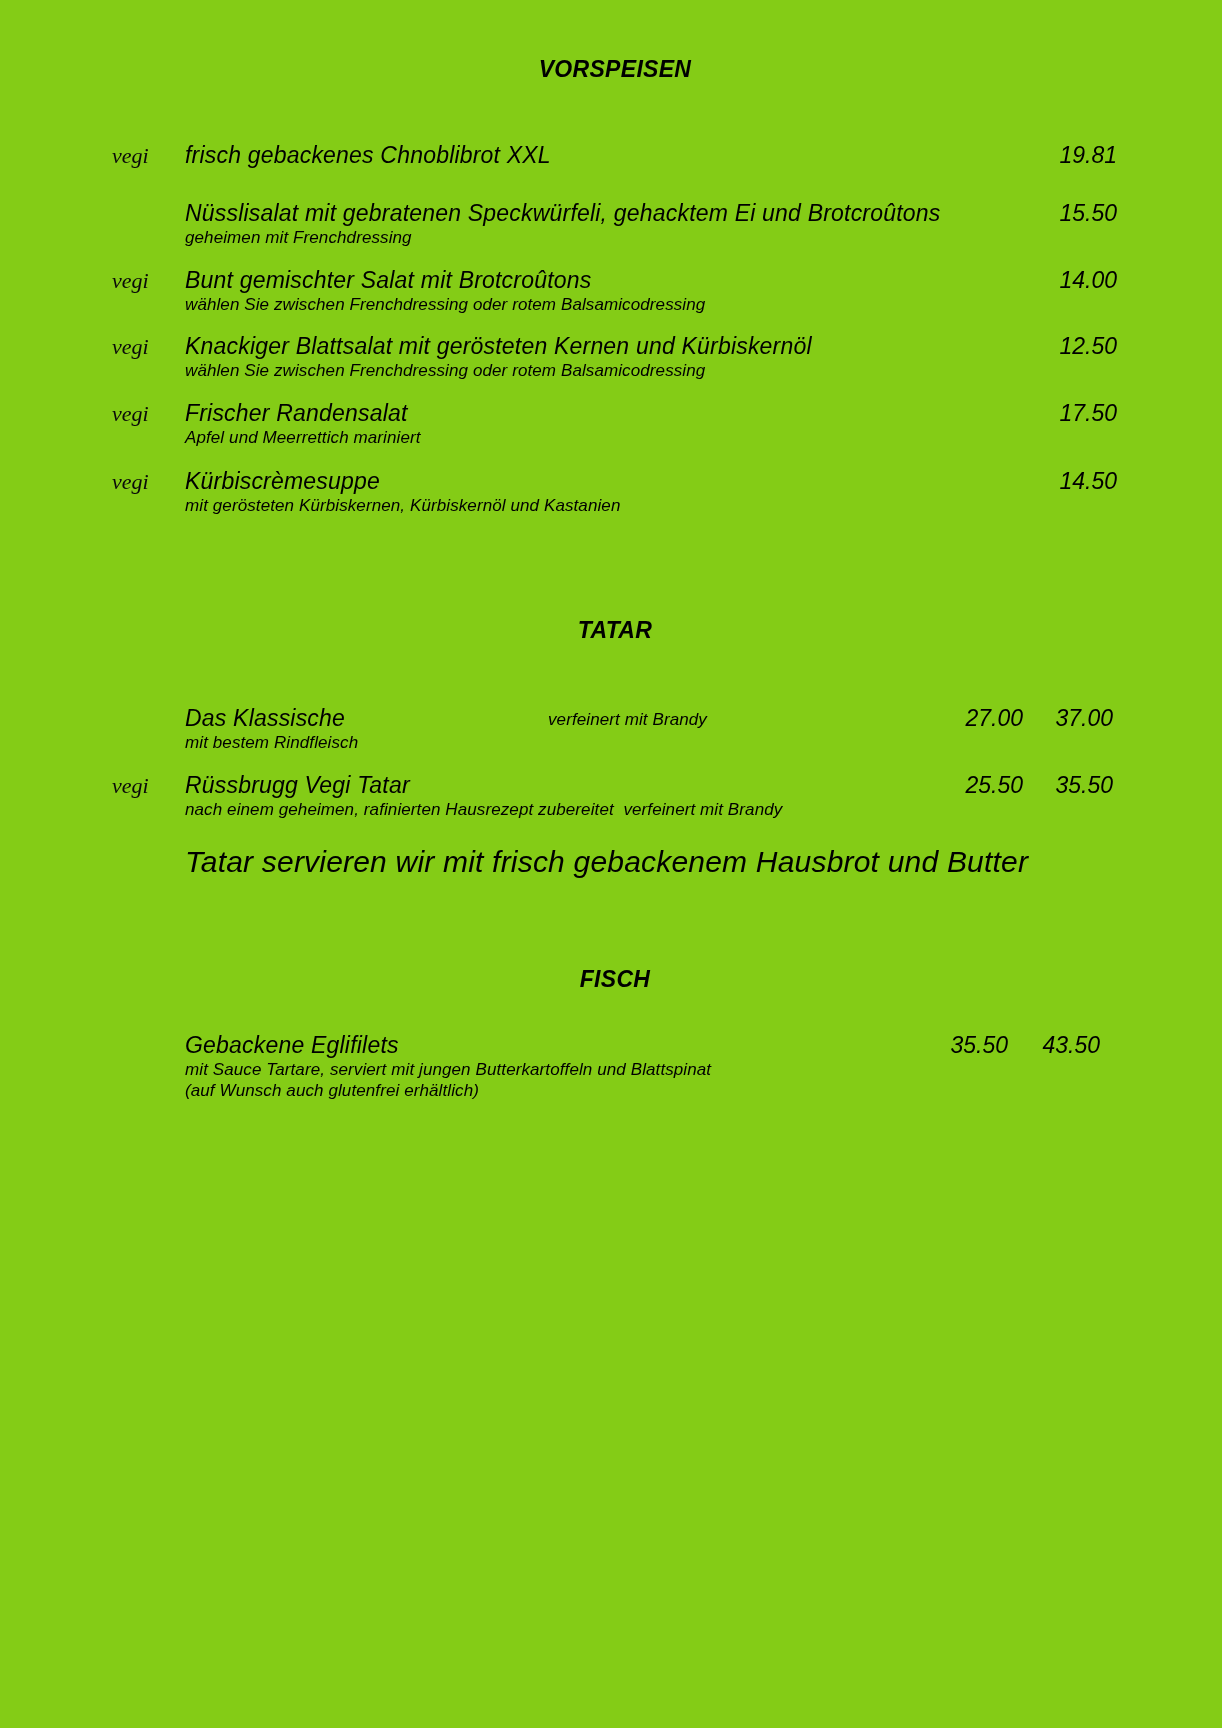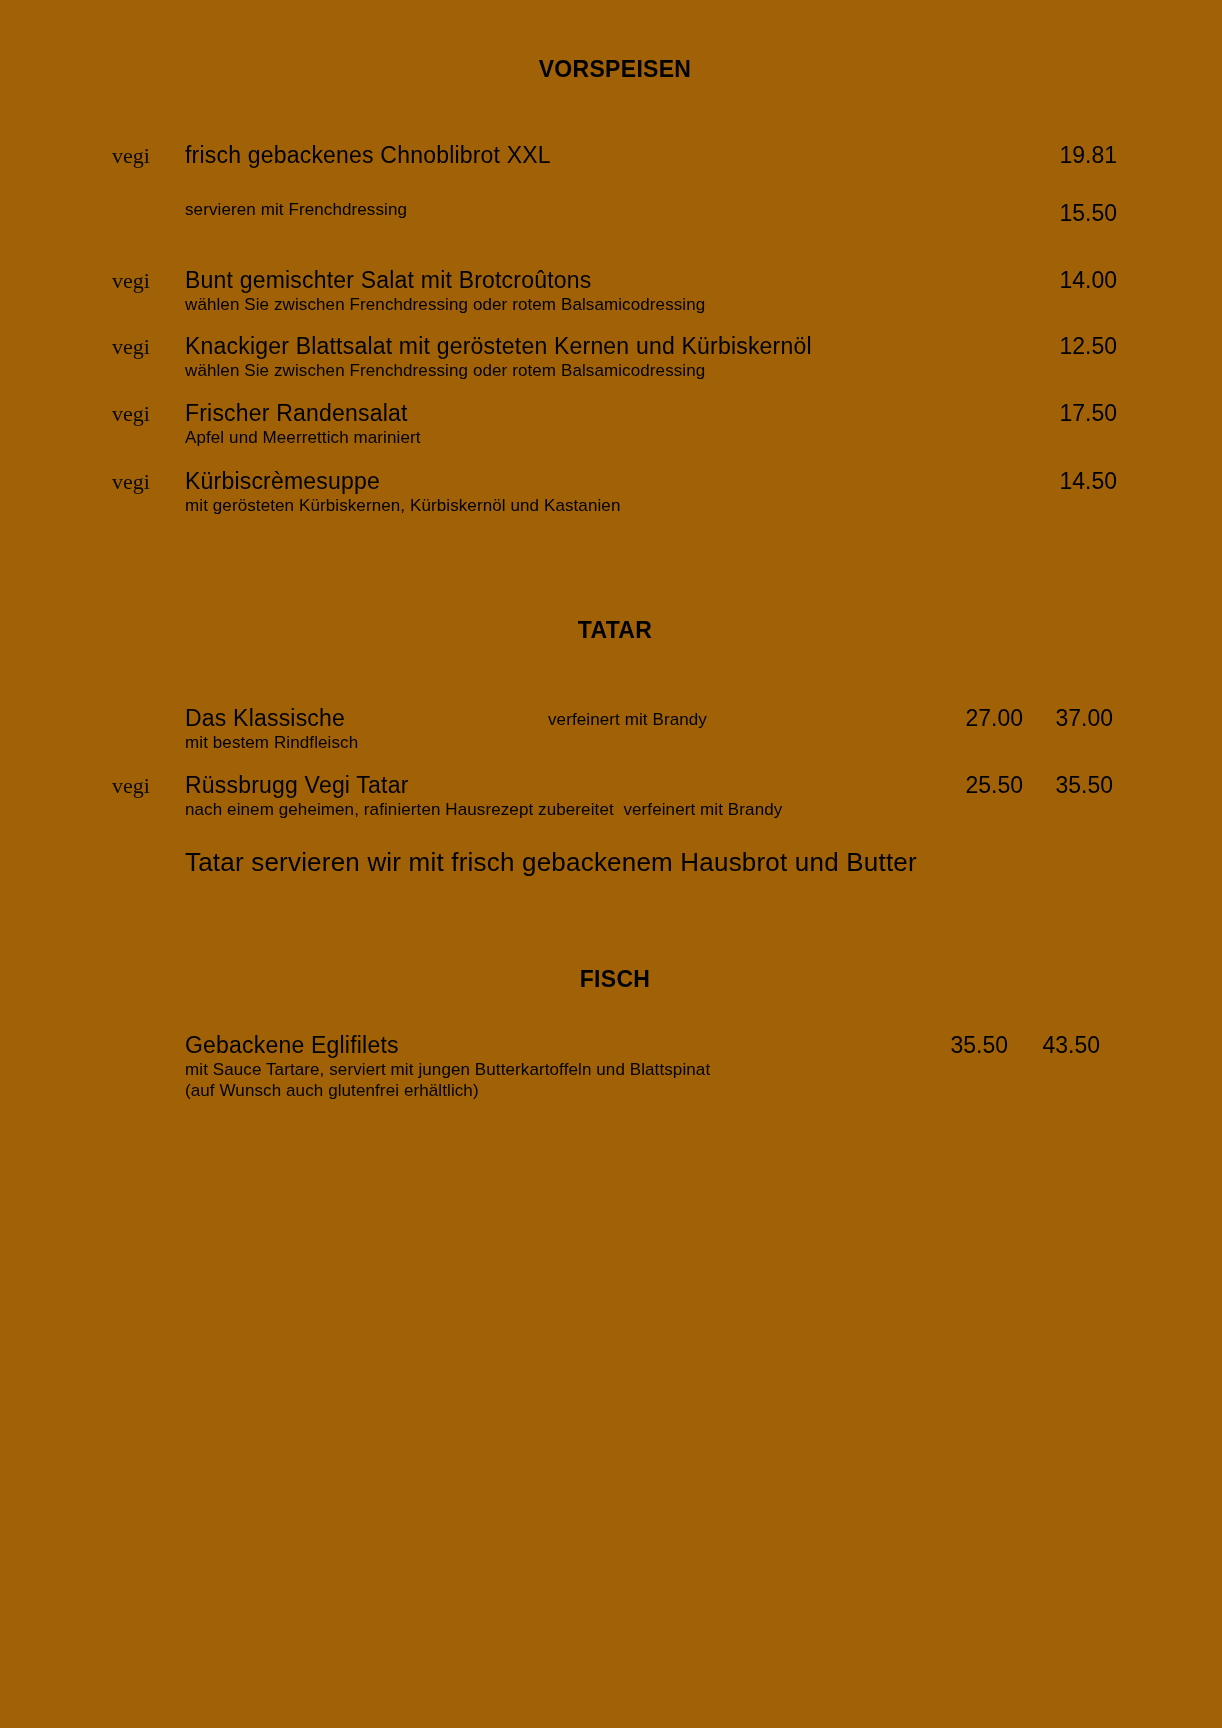--- a/index.html
+++ b/index.html
@@ -7,21 +7,22 @@
     width: 1222px; height: 1728px;
     background: #ffffff;
     font-family: "Liberation Sans", "DejaVu Sans", sans-serif;
     color: #000000;
     position: relative;
     overflow: hidden;
   }
   #page {
     position: absolute; left: 0; top: 0;
     width: 1222px; height: 1728px;
-    background: #a16207;
+    background: #84cc16;
+    font-style: italic;
   }
   .heading {
     position: absolute;
     left: 113px; width: 1004px;
     text-align: center;
     font-size: 23px; font-weight: bold;
     line-height: 28px;
     letter-spacing: 0.3px;
   }
   .row {
@@ -56,42 +57,43 @@
     font-size: 23px; line-height: 28px;
     text-align: right;
   }
   .price   { right: 105px; }
   .p-small { right: 199px; }
   .p-large { right: 109px; }
   .sec-fisch .p-small { right: 214px; }
   .sec-fisch .p-large { right: 122px; }
   .footer-note {
     position: absolute; left: 185px; right: 120px; top: 0;
-    font-size: 26px; line-height: 28px;
+    font-size: 30px; line-height: 28px;
     letter-spacing: 0.2px;
   }
 </style>
 </head>
 <body>
 
 <div id="page">
 
   <div class="heading" style="top:55px">VORSPEISEN</div>
 
   <div class="row" style="top:141px">
     <span class="vegi">vegi</span>
     <div class="main">
       <div class="name">frisch gebackenes Chnoblibrot XXL</div>
     </div>
     <span class="price">19.81</span>
   </div>
 
   <div class="row" style="top:199px">
     <div class="main">
-      <div class="desc">servieren mit Frenchdressing</div>
+      <div class="name">Nüsslisalat mit gebratenen Speckwürfeli, gehacktem Ei und Brotcroûtons</div>
+      <div class="desc">geheimen mit Frenchdressing</div>
     </div>
     <span class="price">15.50</span>
   </div>
 
   <div class="row" style="top:266px">
     <span class="vegi">vegi</span>
     <div class="main">
       <div class="name">Bunt gemischter Salat mit Brotcroûtons</div>
       <div class="desc">wählen Sie zwischen Frenchdressing oder rotem Balsamicodressing</div>
     </div>

